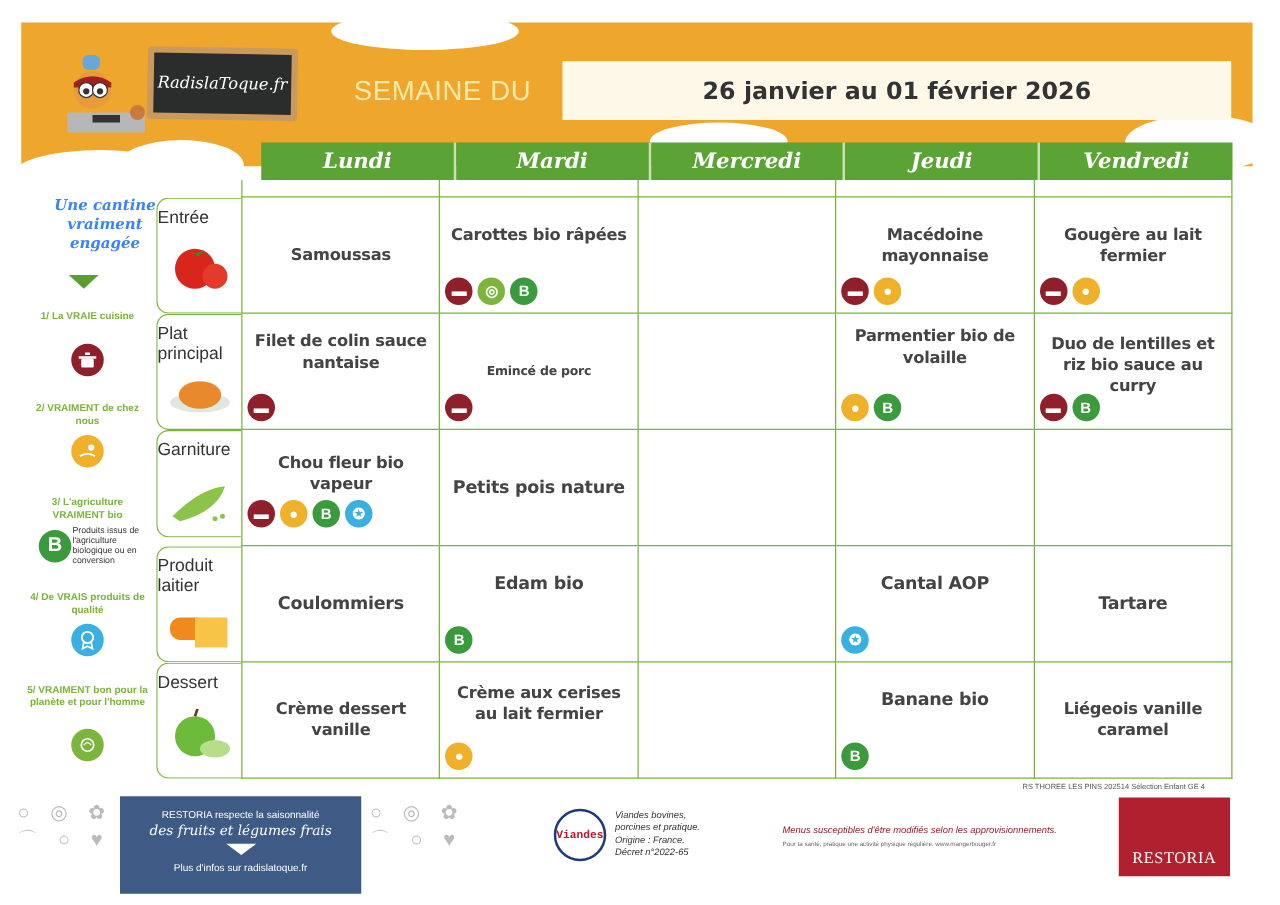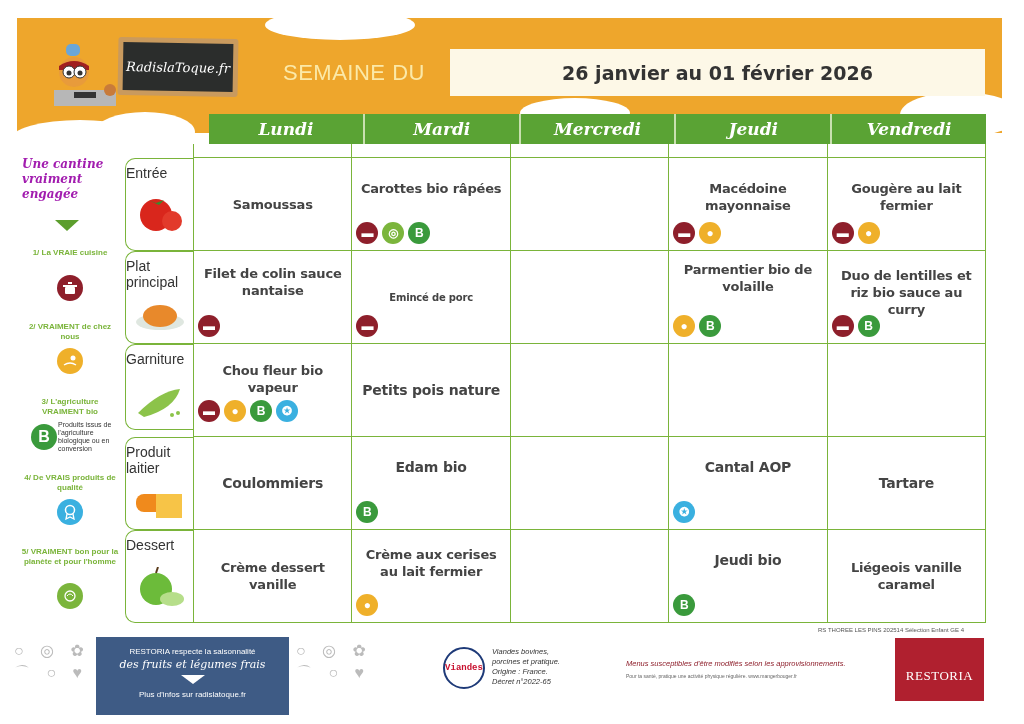--- a/index.html
+++ b/index.html
@@ -10,21 +10,21 @@
   .banner { position: absolute; left: 17px; top: 18px; width: 985px; height: 115px; background: #eea62c; }
   .cloud { position: absolute; background: #ffffff; border-radius: 50%; }
   .logo-board { position: absolute; left: 118px; top: 38px; width: 120px; height: 58px; background: #2b2d2c; border: 5px solid #c99a5e; border-radius: 3px; transform: rotate(1deg); display:flex; align-items:center; justify-content:center; }
   .logo-board span { color: #fff; font-family: "DejaVu Serif", serif; font-style: italic; font-size: 13px; }
   .mascot { position: absolute; left: 44px; top: 42px; width: 80px; height: 70px; }
   .semaine { position: absolute; left: 283px; top: 60px; font-size: 22px; color: #fbe9a8; letter-spacing: 0.5px; font-weight: 300; }
   .date-box { position: absolute; left: 450px; top: 49px; width: 535px; height: 47px; background: #fdf8e7; display:flex; align-items:center; justify-content:center; }
   .date-box span { font-size: 19px; font-weight: bold; color: #333; font-family: "DejaVu Sans", sans-serif; }
 
   
-  .engage-title { position: absolute; left: 22px; top: 157px; width: 100px; color: #a21caf; font-family: "DejaVu Serif", serif; font-style: italic; font-weight: bold; font-size: 12px; line-height: 15px; }
+  .engage-title { position: absolute; left: 34px; top: 157px; width: 100px; text-align: center; color: #3b82f6; font-family: "DejaVu Serif", serif; font-style: italic; font-weight: bold; font-size: 12px; line-height: 15px; }
   .tri-down { position: absolute; left: 55px; top: 220px; width: 0; height: 0; border-left: 12px solid transparent; border-right: 12px solid transparent; border-top: 11px solid #5c9e2d; }
   .engage-item { position: absolute; left: 20px; width: 100px; text-align: center; color: #7ab43a; font-size: 8px; font-weight: bold; line-height: 10px; }
   .engage-icon { position: absolute; width: 26px; height: 26px; border-radius: 50%; display:flex; align-items:center; justify-content:center; color:#fff; font-weight:bold; font-size: 14px; }
   .bio-note { position: absolute; left: 58px; top: 421px; font-size: 7px; line-height: 8px; color: #333; width: 60px; }
 
   
   .cat { position: absolute; left: 125px; width: 68px; border: 1.5px solid #7ab43a; border-radius: 10px 0 0 10px; border-right: none; background: #fff; }
   .cat .cat-label { display:block; text-align:left; font-size: 14px; color: #333; line-height: 16px; margin-top: 6px; }
   .cat .cat-img { position: absolute; left: 8px; width: 52px; height: 40px; }
 
@@ -55,21 +55,21 @@
   .resto-box { position: absolute; left: 96px; top: 637px; width: 193px; height: 78px; background: #3e5b85; color: #fff; text-align: center; }
   .resto-box .l1 { font-size: 8px; margin-top: 10px; }
   .resto-box .l2 { font-family: "DejaVu Serif", serif; font-style: italic; font-size: 11px; margin-top: 2px; }
   .resto-box .tri { width:0; height:0; margin: 4px auto 0; border-left: 12px solid transparent; border-right: 12px solid transparent; border-top: 9px solid #fff; }
   .resto-box .l3 { font-size: 8px; margin-top: 6px; }
   .veg-deco { position: absolute; top: 640px; width: 80px; height: 70px; color: #bbb; font-size: 16px; line-height: 22px; letter-spacing: 6px; }
   .viandes-logo { position: absolute; left: 443px; top: 647px; width: 42px; height: 42px; border-radius: 50%; border: 2px solid #1e3a78; background: #fff; display:flex; align-items:center; justify-content:center; font-size: 9px; font-weight: bold; color: #c8102e; font-family: Liberation Mono, monospace; }
   .viandes-text { position: absolute; left: 492px; top: 647px; font-size: 7.5px; font-style: italic; color: #333; line-height: 10px; }
   .menus-note { position: absolute; left: 626px; top: 659px; font-size: 7.5px; font-style: italic; color: #8e1f2b; }
   .sante-note { position: absolute; left: 626px; top: 673px; font-size: 5px; color: #666; }
-  .restoria-logo { position: absolute; left: 895px; top: 638px; width: 89px; height: 63px; background: #b0202f; color: #fff; display:flex; align-items:flex-end; justify-content:center; padding-bottom: 17px; font-family: "Liberation Serif", serif; font-size: 13px; letter-spacing: 0.5px; }
+  .restoria-logo { position: absolute; left: 895px; top: 638px; width: 89px; height: 63px; background: #b0202f; color: #fff; display:flex; align-items:flex-end; justify-content:center; padding-bottom: 7px; font-family: "Liberation Serif", serif; font-size: 13px; letter-spacing: 0.5px; }
 </style>
 </head>
 <body>
 
 <div class="banner"></div>
 <div class="cloud" style="left:265px;top:10px;width:150px;height:30px;"></div>
 <div class="cloud" style="left:520px;top:98px;width:110px;height:30px;"></div>
 <div class="cloud" style="left:900px;top:92px;width:120px;height:45px;"></div>
 <div class="cloud" style="left:10px;top:120px;width:140px;height:40px;"></div>
 <div class="cloud" style="left:95px;top:112px;width:100px;height:40px;"></div>
@@ -308,21 +308,21 @@
     <div class="cell">
         <div class="dish top" style="margin-top:16px;">Crème aux cerises au lait fermier</div>
       <div class="badges">
           <div class="badge b-local">●</div>
         </div>
     </div>
     <div class="cell">
         <div class="dish"></div>
       </div>
     <div class="cell">
-        <div class="dish top" style="font-size:14px;">Jeudi bio</div>
+        <div class="dish top" style="font-size:14px;">Banane bio</div>
       <div class="badges">
           <div class="badge b-bio">B</div>
         </div>
     </div>
     <div class="cell">
         <div class="dish center">Liégeois vanille caramel</div>
       </div>
   </div>
 </div>
 

